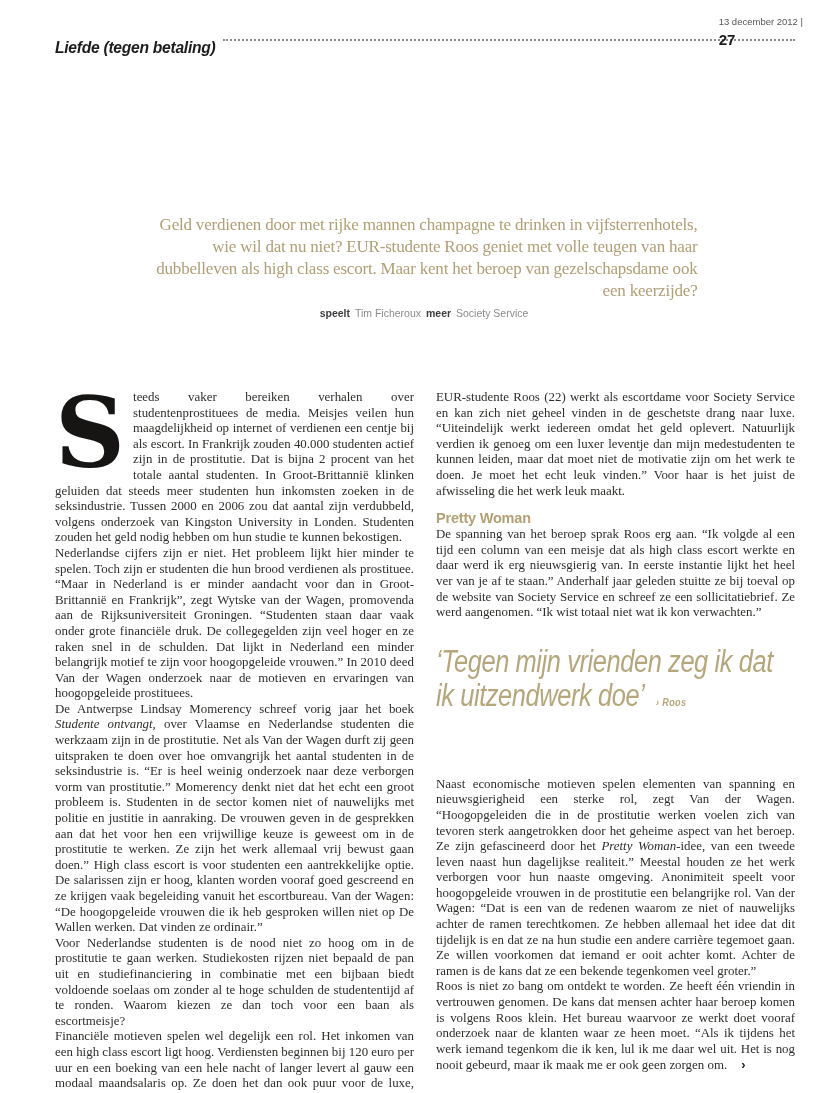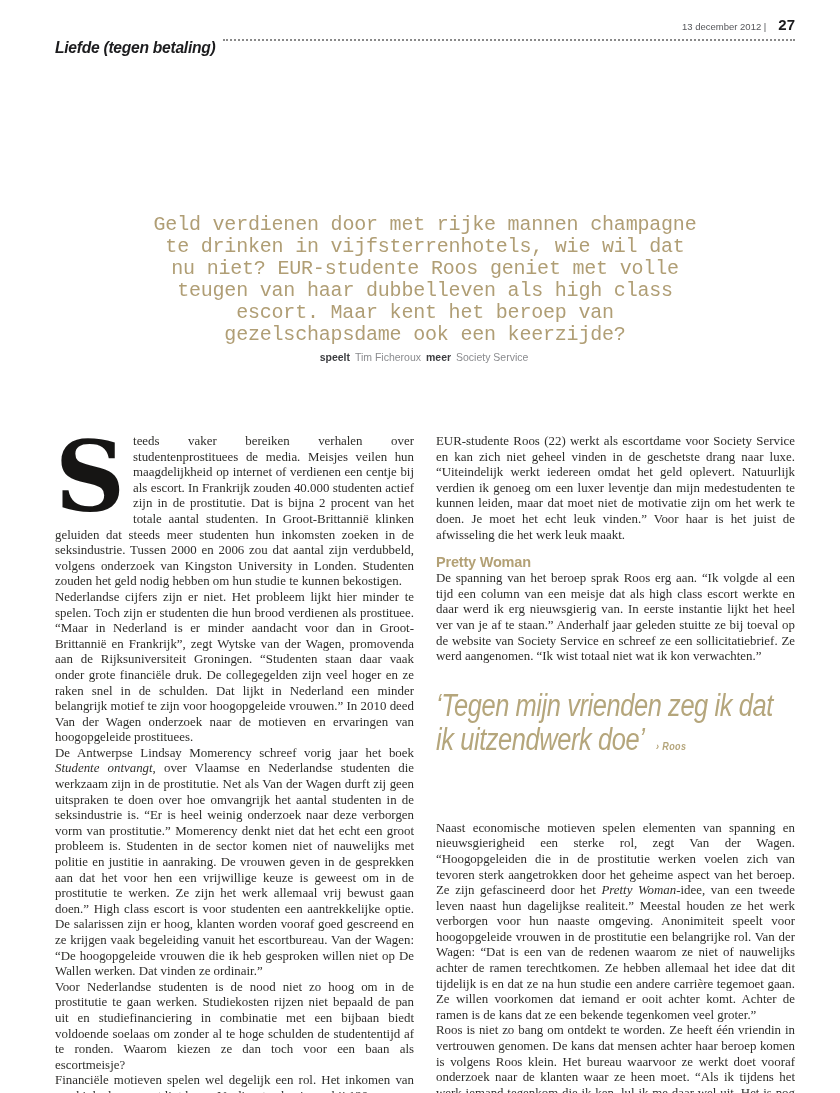--- a/index.html
+++ b/index.html
@@ -44,34 +44,35 @@
   .header-meta {
     position: absolute;
     top: 16px;
     right: 0;
     font-family: "Liberation Sans", sans-serif;
     font-size: 9.5px;
     color: #55565a;
     display: flex;
     align-items: baseline;
     gap: 4px;
+    flex-direction: column;
   }
   .header-page-number {
     font-size: 15px;
     font-weight: bold;
     color: #1c1c1e;
     margin-left: 8px;
   }
   
   .intro {
     margin: 156px auto 0 auto;
     max-width: 545px;
-    text-align: center;
-    font-family: Liberation Mono, monospace;
-    font-size: 20px;
+    text-align: right;
+    font-family: Liberation Serif, serif;
+    font-size: 17px;
     line-height: 22px;
     letter-spacing: -0.2px;
     color: #b09e75;
   }
   .byline {
     margin-top: 5px;
     text-align: center;
     font-family: "Liberation Sans", sans-serif;
     font-size: 10.5px;
     color: #8a8b8e;

